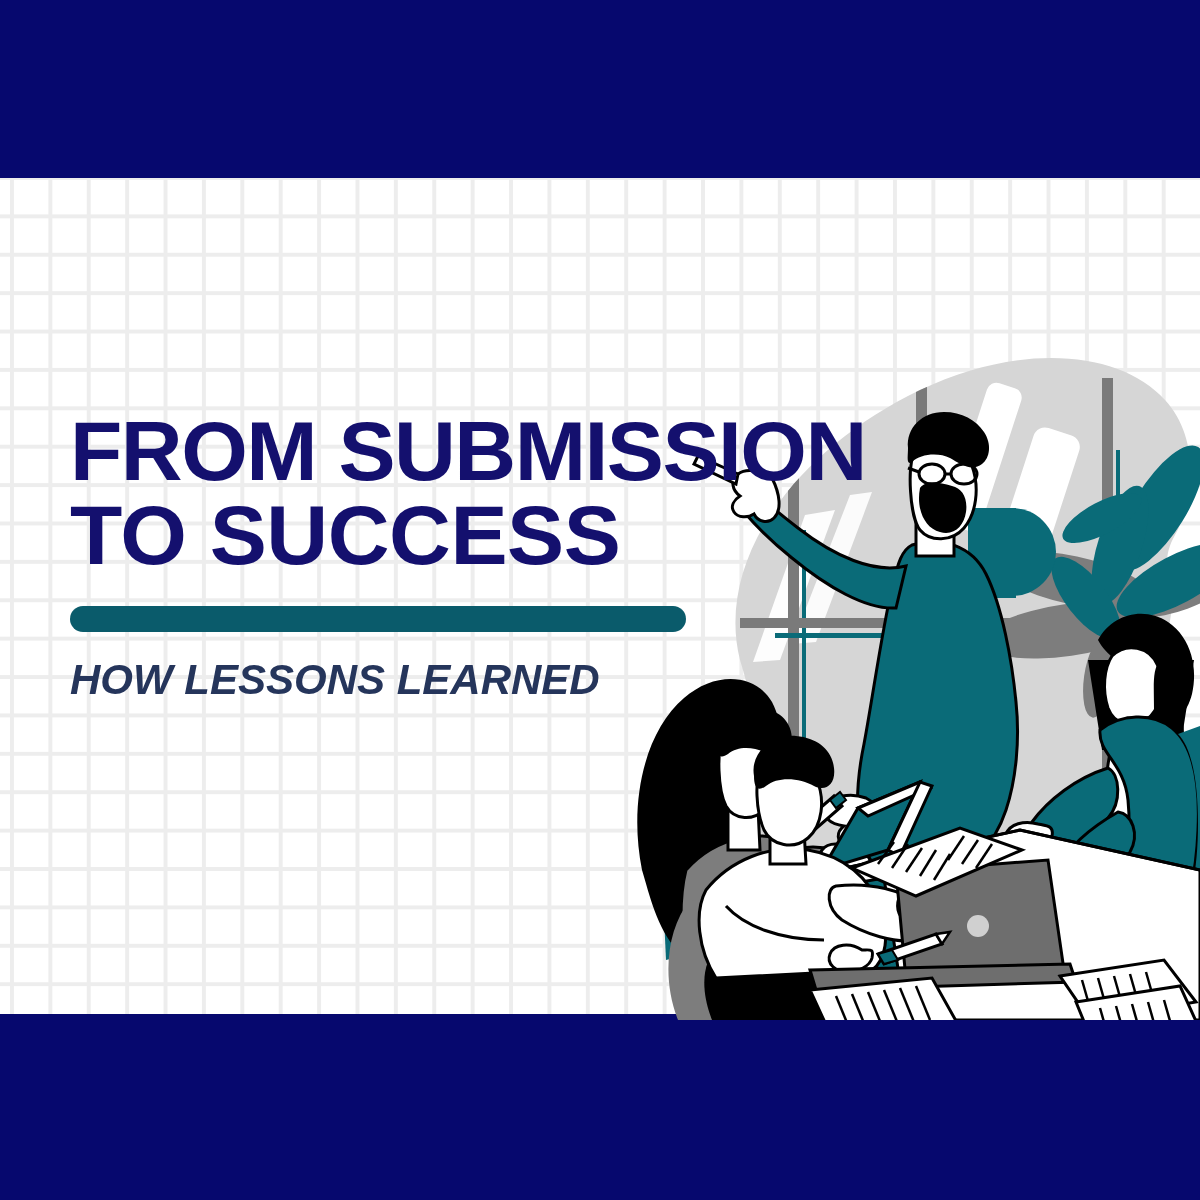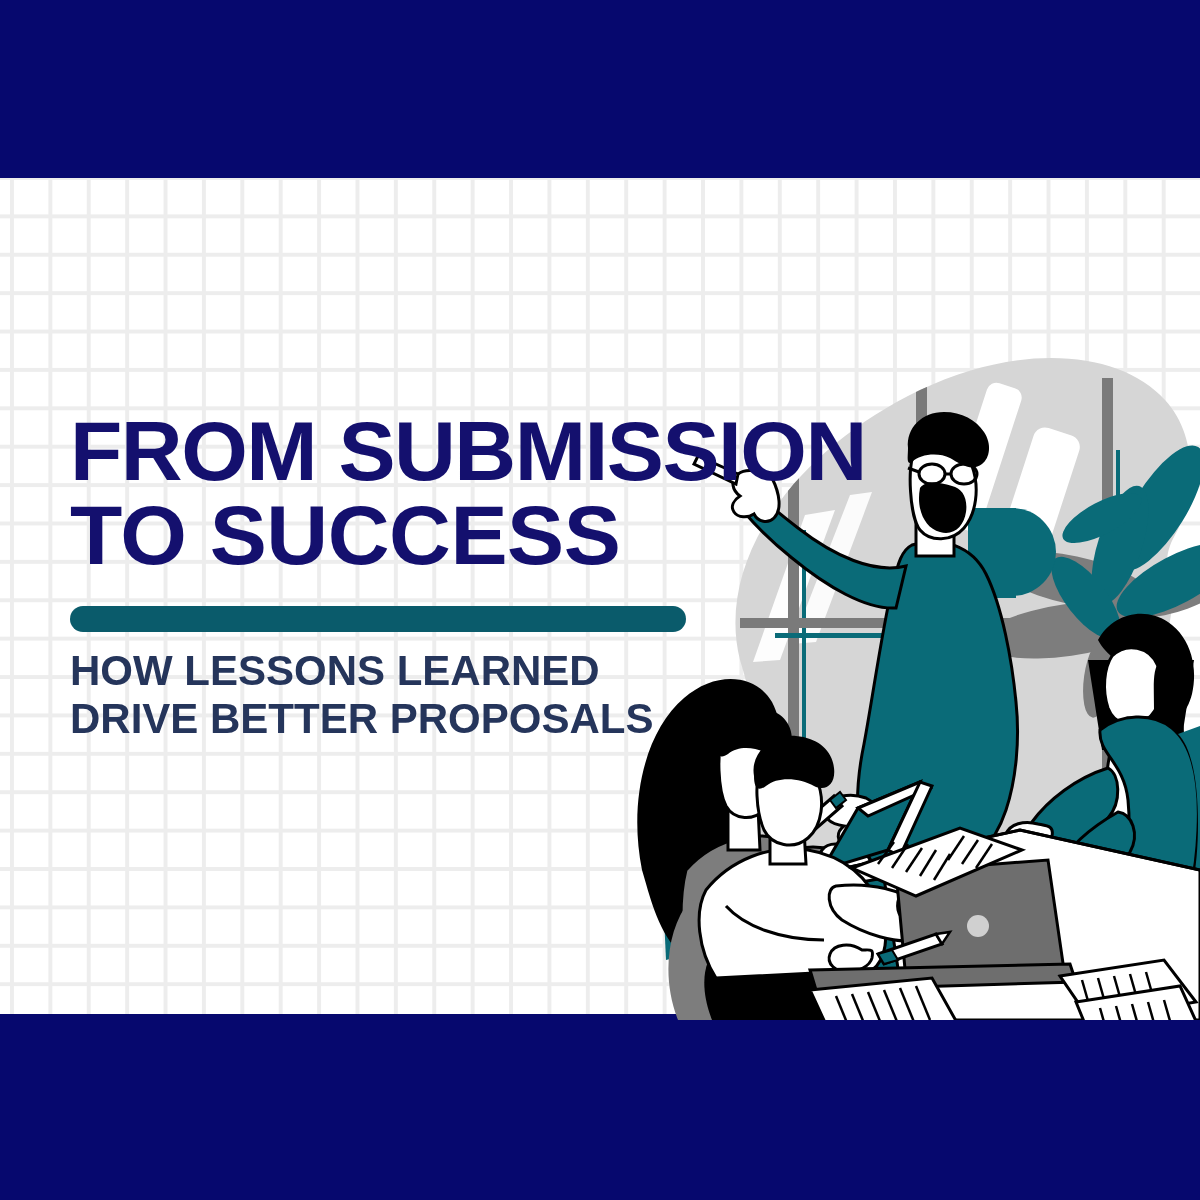--- a/index.html
+++ b/index.html
@@ -57,23 +57,24 @@
   .headline .l2 { display:block; font-size:84px; letter-spacing:-0.5px; margin-top:4px; }
 
   .divider {
     margin-top:30px;
     width:616px; height:26px;
     background:#0a5b6b;
     border-radius:13px;
   }
 
   .subhead {
-    margin-top:15px;
+    margin-top:24px;
     color:#25355b;
     font-weight:bold;
+    font-style:italic;
     font-size:42px;
     line-height:1.16;
     letter-spacing:0px;
     white-space:nowrap;
   }
   .subhead span { display:block; }
 
   
   .illus {
     position:absolute;
@@ -394,17 +395,16 @@
   </div>
 
   <div class="text-block">
     <div class="headline">
       <span class="l1">FROM SUBMISSION</span>
       <span class="l2">TO SUCCESS</span>
     </div>
     <div class="divider"></div>
     <div class="subhead">
       <span>HOW LESSONS LEARNED</span>
-      <span>DRIVE BETTER PROPOSALS</span>
     </div>
   </div>
 
 </div>
 
 </body></html>

